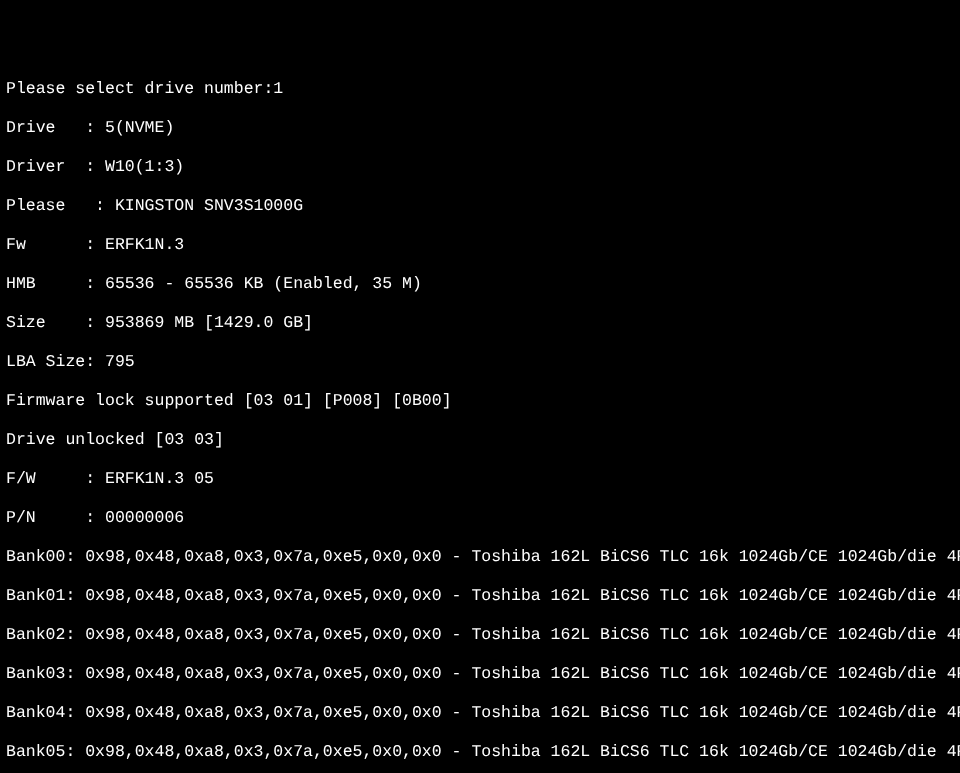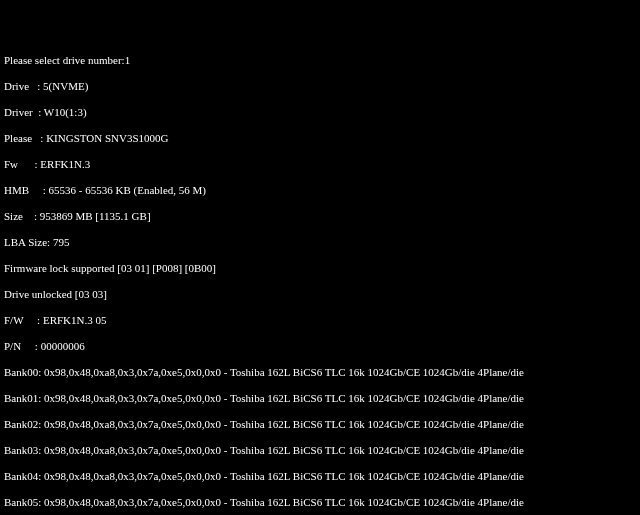--- a/index.html
+++ b/index.html
@@ -1,15 +1,15 @@
 <!DOCTYPE html>
 <html><head>
 <meta charset="utf-8">
 <style>
-  * { margin: 0; padding: 0; box-sizing: border-box; font-family: Liberation Serif, serif; }
+  * { margin: 0; padding: 0; box-sizing: border-box; }
   body {
     background: #000;
     color: #fff;
     font-family: "Consolas", "Courier New", monospace;
     font-size: 11px;
     line-height: 13px;
     padding: 2px 4px;
     width: 640px;
     height: 515px;
     overflow: hidden;
@@ -20,22 +20,22 @@
 </head>
 <body>
 
 
 
 <span class="line">Please select drive number:1</span>
 <span class="line">Drive   : 5(NVME)</span>
 <span class="line">Driver  : W10(1:3)</span>
 <span class="line">Please   : KINGSTON SNV3S1000G</span>
 <span class="line">Fw      : ERFK1N.3</span>
-<span class="line">HMB     : 65536 - 65536 KB (Enabled, 56 M)</span>
-<span class="line">Size    : 953869 MB [1135.1 GB]</span>
+<span class="line">HMB     : 65536 - 65536 KB (Enabled, 35 M)</span>
+<span class="line">Size    : 953869 MB [1429.0 GB]</span>
 <span class="line">LBA Size: 795</span>
 <span class="line">Firmware lock supported [03 01] [P008] [0B00]</span>
 <span class="line">Drive unlocked [03 03]</span>
 <span class="line">F/W     : ERFK1N.3 05</span>
 <span class="line">P/N     : 00000006</span>
 <span class="line">Bank00: 0x98,0x48,0xa8,0x3,0x7a,0xe5,0x0,0x0 - Toshiba 162L BiCS6 TLC 16k 1024Gb/CE 1024Gb/die 4Plane/die</span>
 <span class="line">Bank01: 0x98,0x48,0xa8,0x3,0x7a,0xe5,0x0,0x0 - Toshiba 162L BiCS6 TLC 16k 1024Gb/CE 1024Gb/die 4Plane/die</span>
 <span class="line">Bank02: 0x98,0x48,0xa8,0x3,0x7a,0xe5,0x0,0x0 - Toshiba 162L BiCS6 TLC 16k 1024Gb/CE 1024Gb/die 4Plane/die</span>
 <span class="line">Bank03: 0x98,0x48,0xa8,0x3,0x7a,0xe5,0x0,0x0 - Toshiba 162L BiCS6 TLC 16k 1024Gb/CE 1024Gb/die 4Plane/die</span>
 <span class="line">Bank04: 0x98,0x48,0xa8,0x3,0x7a,0xe5,0x0,0x0 - Toshiba 162L BiCS6 TLC 16k 1024Gb/CE 1024Gb/die 4Plane/die</span>

